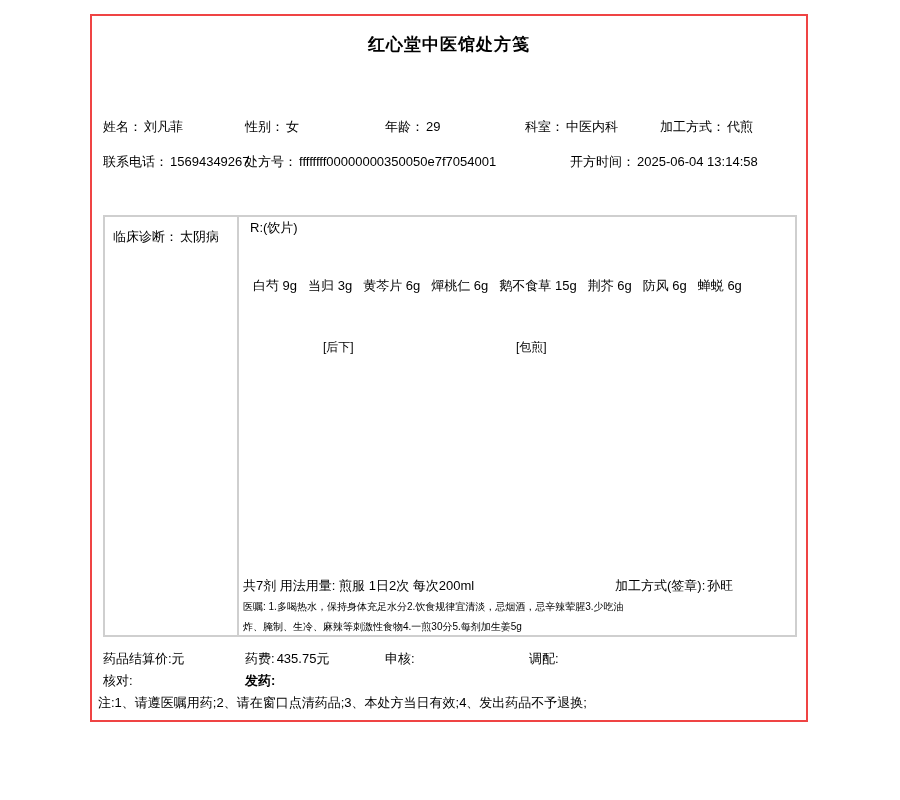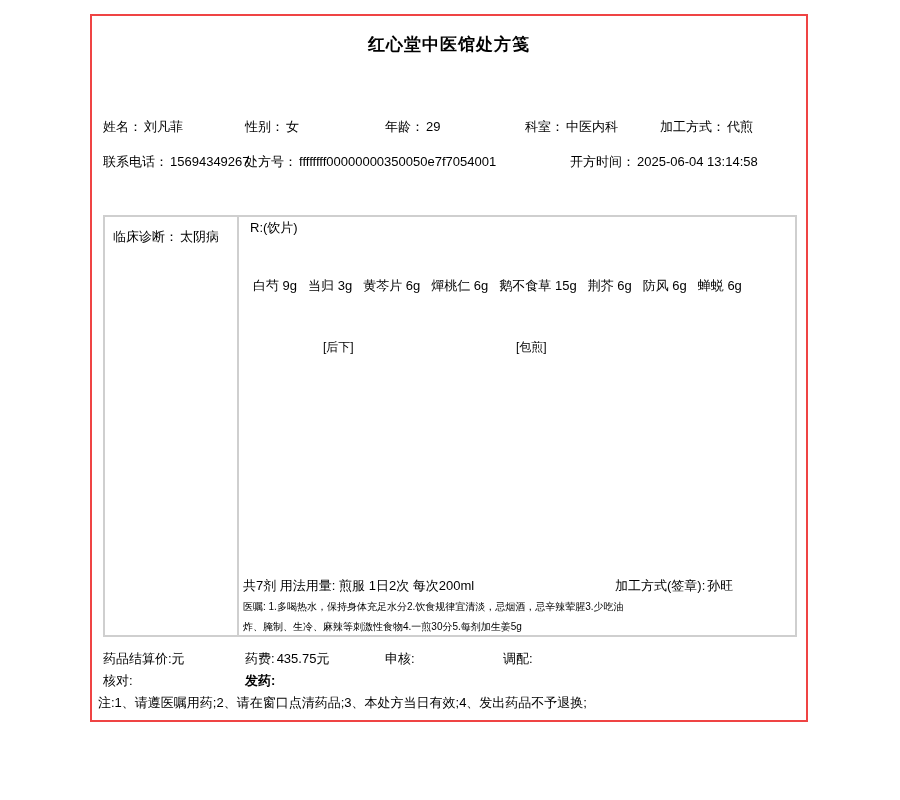--- a/index.html
+++ b/index.html
@@ -72,21 +72,21 @@
 
     <span class="abs kv" style="left:510px;top:360px;"><span>加工方式(签章):</span><span class="v">孙旺</span></span>
 
     <div class="advice">医嘱: 1.多喝热水，保持身体充足水分2.饮食规律宜清淡，忌烟酒，忌辛辣荤腥3.少吃油炸、腌制、生冷、麻辣等刺激性食物4.一煎30分5.每剂加生姜5g</div>
   </div>
 
   <div>
     <span class="abs" style="left:11px;top:634px;">药品结算价:元</span>
     <span class="abs kv" style="left:153px;top:634px;"><span>药费:</span><span class="v">435.75元</span></span>
     <span class="abs" style="left:293px;top:634px;">申核:</span>
-    <span class="abs" style="left:411px;top:634px;">调配:</span>
+    <span class="abs" style="left:437px;top:634px;">调配:</span>
 
     <span class="abs" style="left:11px;top:656px;">核对:</span>
     <span class="abs" style="left:153px;top:656px;font-weight:bold;">发药:</span>
 
     <div class="notes">注:1、请遵医嘱用药;2、请在窗口点清药品;3、本处方当日有效;4、发出药品不予退换;</div>
   </div>
 
 </div>
 
 </body></html>

